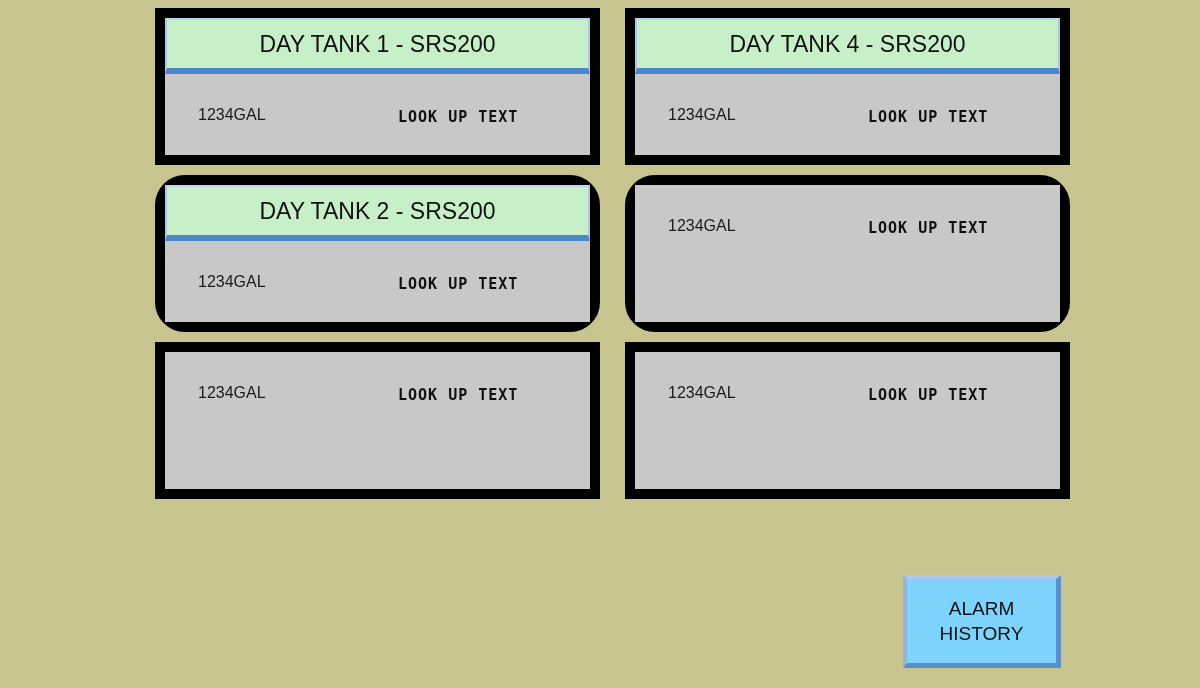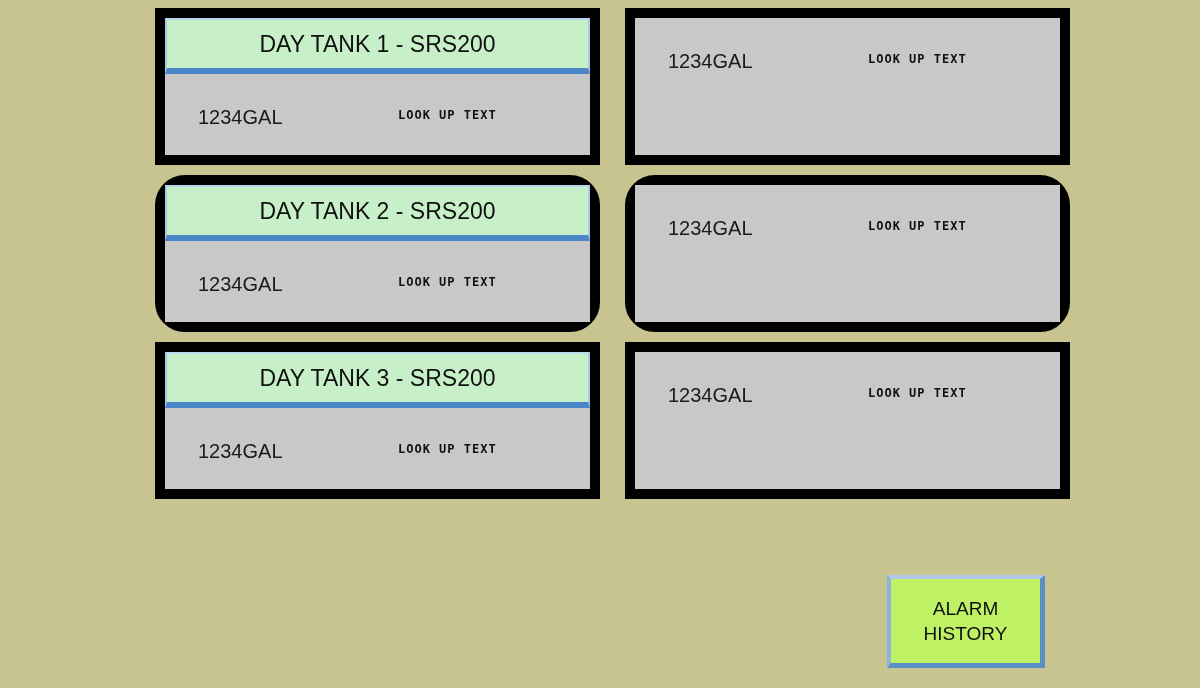--- a/index.html
+++ b/index.html
@@ -85,31 +85,31 @@
     flex: 1;
     background: #c8c8c8;
     position: relative;
   }
 
   .tank-volume {
     position: absolute;
     left: 33px;
     top: 32px;
     font-family: "Liberation Sans", sans-serif;
-    font-size: 20px;
+    font-size: 16px;
     color: #1a1a1a;
     white-space: nowrap;
   }
 
   .tank-status {
     position: absolute;
     left: 233px;
     top: 34px;
     font-family: "DejaVu Sans Mono", "Liberation Mono", monospace;
-    font-size: 12px;
+    font-size: 15px;
     font-weight: bold;
     color: #101010;
     letter-spacing: 1px;
     white-space: nowrap;
   }
 
   
   .button-bar {
     position: absolute;
     left: 708px;
@@ -134,23 +134,23 @@
     cursor: pointer;
   }
 
   .btn-previous {
     left: 0px;
     top: 0px;
     background: #c8f0c8;
   }
 
   .btn-alarm-history {
-    left: 179px;
+    left: 195px;
     top: 0px;
-    background: #bef264;
+    background: #7dd3fc;
   }
 
   .btn-label {
     font-family: "Liberation Sans", sans-serif;
     font-size: 19px;
     color: #101010;
     line-height: 25px;
     white-space: pre-line;
   }
 </style>
@@ -180,32 +180,32 @@
         </div>
         <div class="tank-body">
           <span class="tank-volume">1234GAL</span>
           <span class="tank-status">LOOK UP TEXT</span>
         </div>
       </div>
     </div>
 
     <div class="tank-card col-left row-3">
       <div class="tank-inner">
+        <div class="tank-body">
+          <span class="tank-volume">1234GAL</span>
+          <span class="tank-status">LOOK UP TEXT</span>
+        </div>
+      </div>
+    </div>
+
+    <div class="tank-card col-right row-1">
+      <div class="tank-inner">
         <div class="tank-header">
-          <span class="tank-title">DAY TANK 3 - SRS200</span>
-        </div>
-        <div class="tank-body">
-          <span class="tank-volume">1234GAL</span>
-          <span class="tank-status">LOOK UP TEXT</span>
-        </div>
-      </div>
-    </div>
-
-    <div class="tank-card col-right row-1">
-      <div class="tank-inner">
+          <span class="tank-title">DAY TANK 4 - SRS200</span>
+        </div>
         <div class="tank-body">
           <span class="tank-volume">1234GAL</span>
           <span class="tank-status">LOOK UP TEXT</span>
         </div>
       </div>
     </div>
 
     <div class="tank-card col-right row-2">
       <div class="tank-inner">
         <div class="tank-body">

